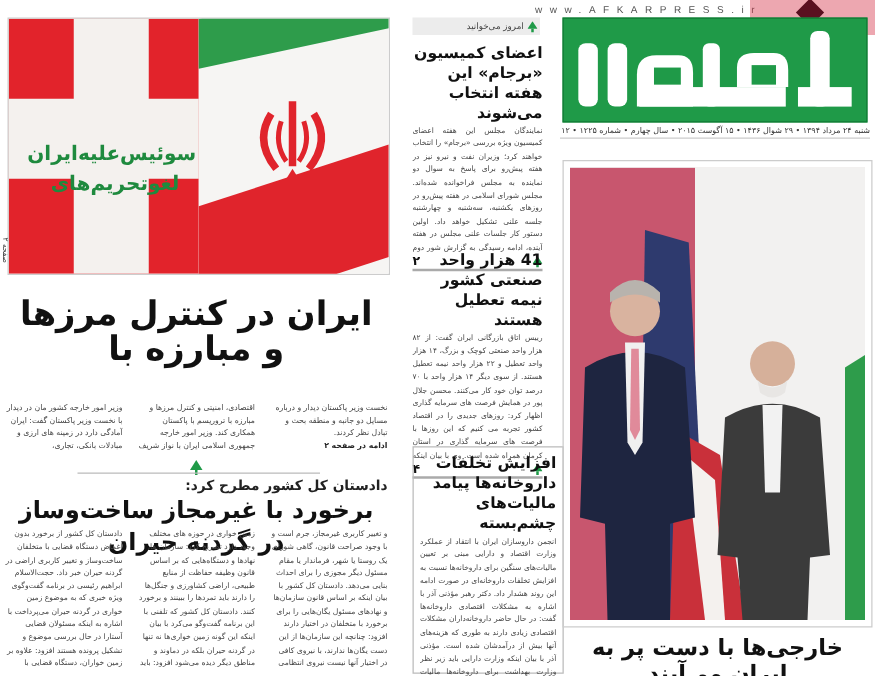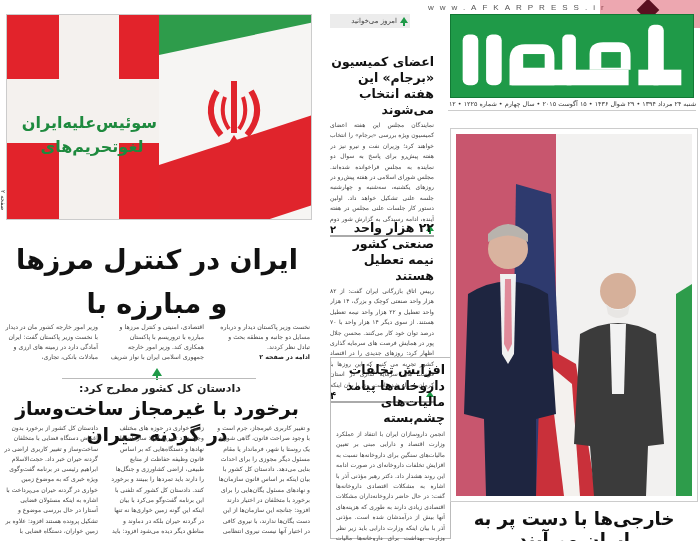--- a/index.html
+++ b/index.html
@@ -18,33 +18,33 @@
   .flag-swiss{position:absolute;left:0;top:0;width:152px;height:100%;background:#e2232b;}
   .flag-swiss .cv{position:absolute;left:52px;top:0;width:60px;height:100%;background:#f4f1ee;}
   .flag-swiss .ch{position:absolute;left:0;top:64px;width:100%;height:64px;background:#f4f1ee;}
   .flag-iran{position:absolute;left:152px;top:0;width:152px;height:100%;background:#f6f5f3;}
   .flag-iran .g{position:absolute;left:0;top:0;width:100%;height:40px;background:#2e9c4b;transform:skewY(-12deg);transform-origin:left top;}
   .flag-iran .r{position:absolute;left:0;top:150px;width:100%;height:90px;background:#e0242c;transform:skewY(-18deg);transform-origin:left top;}
   .flag-iran .emblem{position:absolute;left:40px;top:58px;width:70px;height:80px;}
   .flag-caption{position:absolute;left:20px;top:96px;width:130px;font-size:16px;font-weight:bold;color:#1e8a3e;line-height:24px;text-align:center;direction:rtl;}
   .flag-page{left:0;top:190px;font-size:6px;color:#333;writing-mode:vertical-rl;}
   
-  .headline{left:4px;top:238px;width:306px;font-size:27px;font-weight:bold;line-height:44px;color:#111;text-align:center;}
+  .headline{left:4px;top:238px;width:306px;font-size:27px;font-weight:bold;line-height:28px;color:#111;text-align:center;}
   .cols3{left:4px;top:322px;width:306px;display:flex;flex-direction:row-reverse;gap:12px;font-size:6.2px;line-height:10px;color:#444;}
   .cols3 > div{flex:1;}
   .cont{font-weight:bold;color:#222;}
   .divider-ico{left:150px;top:368px;width:14px;height:12px;}
   .divider-line{left:62px;top:378px;width:194px;border-top:1px solid #bbb;}
   .sub-kicker{left:10px;top:382px;width:300px;font-size:11px;font-weight:bold;text-align:center;color:#222;}
   .sub-headline{left:4px;top:395px;width:306px;font-size:19px;font-weight:bold;text-align:center;color:#111;line-height:26px;}
   .cols3b{left:4px;top:423px;width:306px;display:flex;flex-direction:row-reverse;gap:12px;font-size:6.1px;line-height:10.3px;color:#444;}
   .cols3b > div{flex:1;}
   
-  .mid{left:322px;width:112px;margin-top:20px;}
-  .section-bar{left:330px;top:14px;width:80px;height:14px;background:#ececec;font-size:7px;line-height:14px;color:#444;padding-right:2px;box-sizing:border-box;}
+  .mid{left:322px;width:112px;}
+  .section-bar{left:330px;top:14px;width:102px;height:14px;background:#ececec;font-size:7px;line-height:14px;color:#444;padding-right:2px;box-sizing:border-box;}
   .tree-ico{display:inline-block;width:8px;height:9px;vertical-align:middle;margin-left:3px;}
   .m-title{font-size:12.5px;font-weight:bold;line-height:16px;color:#111;}
   .m-body{font-size:6px;line-height:10.4px;color:#444;text-align:justify;}
   .m-num{font-size:10px;font-weight:bold;color:#111;}
   .m-rule{border-top:2px solid #aaa;}
   .boxed{left:330px;top:357px;width:121px;height:182px;border:1px solid #bbb;box-sizing:border-box;padding:4px 5px;}
   
   .photo-frame{left:450px;top:128px;width:248px;height:374px;border:1px solid #ccc;box-sizing:border-box;padding:5px;}
   .photo{position:relative;width:100%;height:100%;overflow:hidden;background:#e8e4e2;}
   .photo-caption{left:450px;top:508px;width:248px;font-size:18px;font-weight:bold;color:#111;text-align:center;}
@@ -109,21 +109,21 @@
     <span class="cont">ادامه در صفحه ۲</span>
   </div>
 </div>
 
 <svg class="abs divider-ico" viewBox="0 0 14 12">
     <path d="M7 0 L12 8 L2 8 Z" fill="#1f9a48"></path>
     <rect x="6" y="8" width="2" height="4" fill="#1f9a48"></rect>
   </svg>
 <div class="abs divider-line"></div>
 
-<div class="abs sub-kicker rtl" style="text-align:center;">دادستان کل کشور مطرح کرد:</div>
+<div class="abs sub-kicker rtl" style="text-align:right;">دادستان کل کشور مطرح کرد:</div>
 <div class="abs sub-headline rtl" style="text-align:center;">برخورد با غیرمجاز ساخت‌وساز در گردنه حیران</div>
 <div class="abs cols3b rtl">
   <div style="height:112px;overflow:hidden;">دادستان کل کشور از برخورد بدون اغماض دستگاه قضایی با متخلفان ساخت‌وساز و تغییر کاربری اراضی در گردنه حیران خبر داد. حجت‌الاسلام ابراهیم رئیسی در برنامه گفت‌وگوی ویژه خبری که به موضوع زمین خواری در گردنه حیران می‌پرداخت با اشاره به اینکه مسئولان قضایی آستارا در حال بررسی موضوع و تشکیل پرونده هستند افزود: علاوه بر زمین خواران، دستگاه قضایی با مسئولانی که در این رابطه قصور یا تقصیری داشته‌اند برخورد می‌کند. وی با اشاره به اینکه قوانین در بحث مبارزه با</div>
   <div style="height:112px;overflow:hidden;">زمین خواری در حوزه های مختلف وجود دارد تصریح کرد: سازمان ها، نهادها و دستگاه‌هایی که بر اساس قانون وظیفه حفاظت از منابع طبیعی، اراضی کشاورزی و جنگل‌ها را دارند باید تمرد‌ها را ببینند و برخورد کنند. دادستان کل کشور که تلفنی با این برنامه گفت‌وگو می‌کرد با بیان اینکه این گونه زمین خواری‌ها نه تنها در گردنه حیران بلکه در دماوند و مناطق دیگر دیده می‌شود افزود: باید با افراد سودجو و فرصت‌طلب به‌صورت قانونی برخورد و جلوی آنها گرفته شود. رئیسی تصریح کرد: تجاوز به اراضی کشاورزی</div>
   <div style="height:112px;overflow:hidden;">و تغییر کاربری غیرمجاز، جرم است و با وجود صراحت قانون، گاهی شورای یک روستا یا شهر، فرماندار یا مقام مسئول دیگر مجوزی را برای احداث بنایی می‌دهد. دادستان کل کشور با بیان اینکه بر اساس قانون سازمان‌ها و نهادهای مسئول یگان‌هایی را برای برخورد با متخلفان در اختیار دارند افزود: چنانچه این سازمان‌ها از این دست یگان‌ها ندارند، با نیروی کافی در اختیار آنها نیست نیروی انتظامی موظف است آنها را یاری کند و پس از این مرحله، متخلفان را به دستگاه قضایی معرفی کنند.</div>
 </div>
 
 <div class="abs section-bar rtl">
   <svg class="tree-ico" viewBox="0 0 8 9">
       <path d="M4 0 L8 6 L0 6 Z" fill="#1f9a48"></path>
@@ -138,21 +138,21 @@
     <svg width="8" height="9" viewBox="0 0 8 9">
         <path d="M4 0 L8 6 L0 6 Z" fill="#1f9a48"></path>
         <rect x="3" y="6" width="2" height="3" fill="#1f9a48"></rect>
       </svg>
     <span class="m-num">۲</span>
   </div>
   <div class="m-rule"></div>
 </div>
 
 <div class="abs mid rtl" style="top:200px;left:330px;width:104px;">
-  <div class="m-title">۲۲ هزار واحد صنعتی کشور نیمه تعطیل هستند</div>
+  <div class="m-title">41 هزار واحد صنعتی کشور نیمه تعطیل هستند</div>
   <div class="m-body" style="height:104px;overflow:hidden;margin-top:2px;">رییس اتاق بازرگانی ایران گفت: از ۸۲ هزار واحد صنعتی کوچک و بزرگ، ۱۴ هزار واحد تعطیل و ۲۲ هزار واحد نیمه تعطیل هستند. از سوی دیگر ۱۴ هزار واحد با ۷۰ درصد توان خود کار می‌کنند. محسن جلال پور در همایش فرصت های سرمایه گذاری اظهار کرد: روزهای جدیدی را در اقتصاد کشور تجربه می کنیم که این روزها با فرصت های سرمایه گذاری در استان کرمان همراه شده است. وی با بیان اینکه باید نگاه جدی تری در حوزه سرمایه گذاری در استان کرمان و کشور بوجود آید، تصریح کرد...</div>
   <div style="display:flex;justify-content:space-between;align-items:center;">
     <svg width="8" height="9" viewBox="0 0 8 9">
         <path d="M4 0 L8 6 L0 6 Z" fill="#1f9a48"></path>
         <rect x="3" y="6" width="2" height="3" fill="#1f9a48"></rect>
       </svg>
     <span class="m-num">۴</span>
   </div>
   <div class="m-rule"></div>
 </div>

